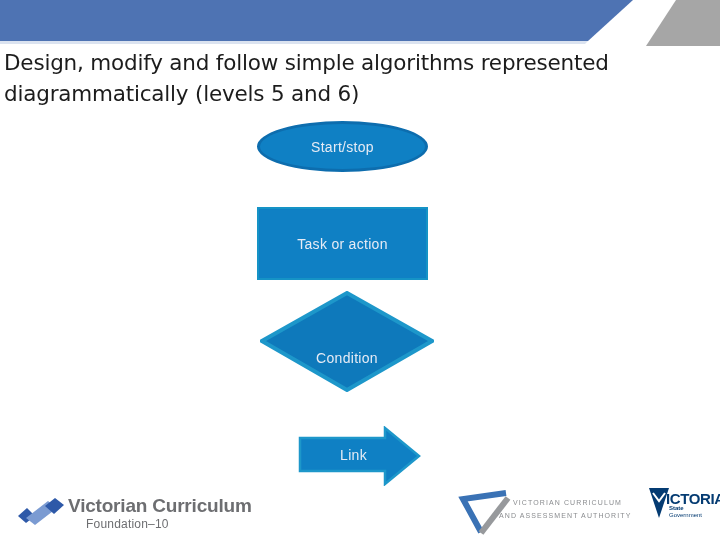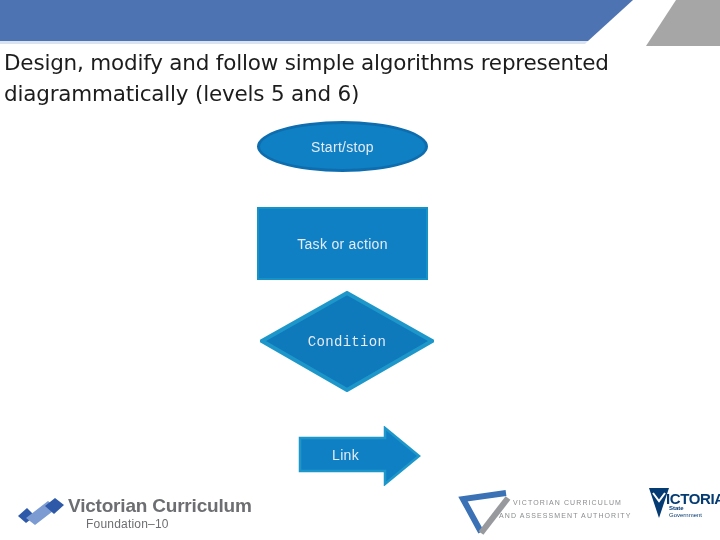--- a/index.html
+++ b/index.html
@@ -38,26 +38,26 @@
     display:flex; align-items:center; justify-content:center;
   }
   #shape-rect {
     left:257px; top:207px; width:171px; height:73px;
     background:#0f80c4;
     border:2px solid #1593c6;
     display:flex; align-items:center; justify-content:center;
   }
   #shape-diamond { left:260px; top:291px; width:174px; height:101px; }
   #shape-diamond .shape-label {
-    position:absolute; left:0; top:0; width:174px; height:101px;
-    display:flex; align-items:center; justify-content:center;font-family:Liberation Mono, monospace;
+    position:absolute; left:0; top:16px; width:174px; height:101px;
+    display:flex; align-items:center; justify-content:center;
   }
   #shape-arrow { left:298px; top:426px; width:124px; height:60px; }
   #shape-arrow .shape-label {
-    position:absolute; left:4px; top:12px; width:87px; height:33px;
+    position:absolute; left:12px; top:12px; width:87px; height:33px;
     display:flex; align-items:center; justify-content:center;
   }
 
   
   #vc-logo-text {
     left:68px; top:495px;
     font-size:19px; font-weight:bold; color:#6d6e71; letter-spacing:-0.2px;
   }
   #vc-logo-sub {
     left:86px; top:517px;

